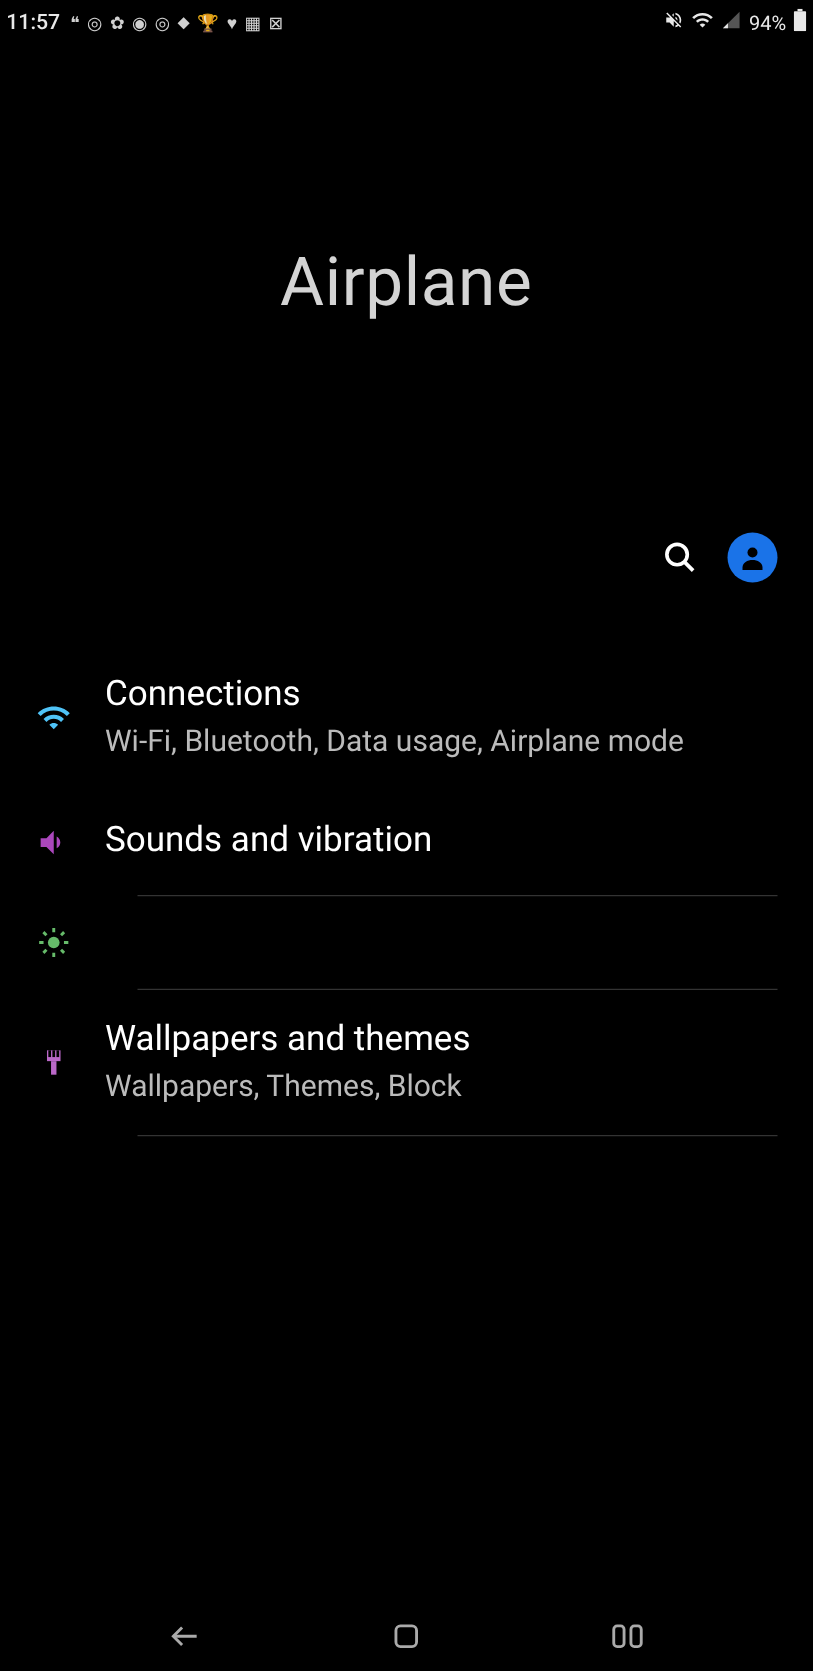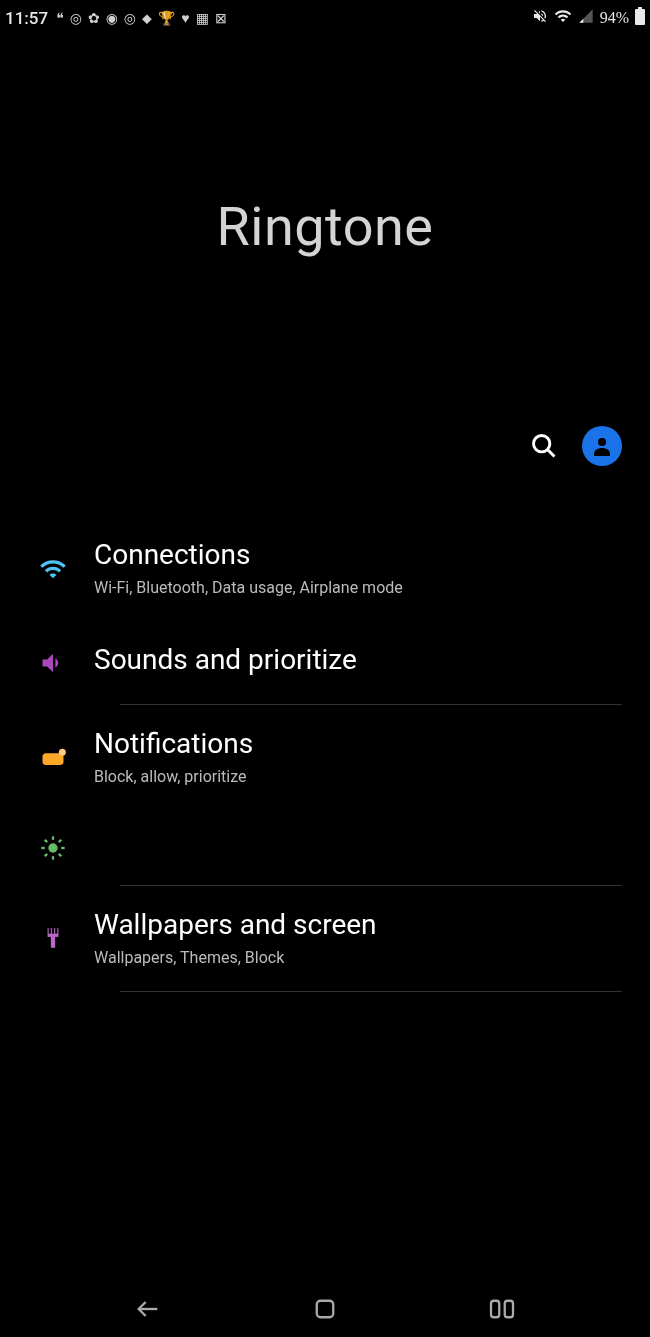--- a/index.html
+++ b/index.html
@@ -73,21 +73,20 @@
       height: 40px;
       border-radius: 50%;
       background: #1a73e8;
       display: flex;
       align-items: center;
       justify-content: center;
       cursor: pointer;
     }
     .settings-list {
       padding: 20px 0;
-      margin-left: 10px;
     }
     .list-item {
       display: flex;
       align-items: center;
       padding: 22px 28px;
       cursor: pointer;
       gap: 26px;
     }
     .item-icon {
       width: 30px;
@@ -100,21 +99,21 @@
     .item-text {
       flex: 1;
     }
     .item-title {
       font-size: 28px;
       color: #fff;
       font-weight: 400;
       margin-bottom: 6px;
     }
     .item-subtitle {
-      font-size: 16px;
+      font-size: 24px;
       color: #bbb;
       line-height: 1.4;
     }
     .divider {
       height: 1px;
       background: #333;
       margin: 0 28px 0 110px;
     }
     .nav-bar {
       position: absolute;
@@ -134,21 +133,20 @@
       align-items: center;
       justify-content: center;
       cursor: pointer;
     }
     .time {
       font-size: 17px;
       font-weight: 500;
     }
     .battery-text {
       font-size: 16px;
-      font-family: Liberation Serif, serif;
     }
   </style>
 </head>
 <body>
 
 <div class="status-bar">
   <div class="status-left">
     <span class="time">11:57</span>
     <div class="status-icons">
       <span>❝</span>
@@ -184,21 +182,21 @@
     <span>
       <svg width="10" height="18" viewBox="0 0 10 18" fill="#e8e8e8">
           <rect x="3" y="0" width="4" height="2"></rect>
           <rect x="0" y="2" width="10" height="16" rx="1"></rect>
         </svg>
     </span>
   </div>
 </div>
 
 <div class="header">
-  <h1 class="page-title">Ringtone</h1>
+  <h1 class="page-title">Airplane</h1>
 </div>
 
 <div class="action-bar">
   <div class="search-icon">
     <svg width="28" height="28" viewBox="0 0 24 24" fill="none" stroke="#fff" stroke-width="2.5">
       <circle cx="10" cy="10" r="7"></circle>
       <line x1="21" y1="21" x2="15" y2="15"></line>
     </svg>
   </div>
   <div class="profile-icon">
@@ -223,38 +221,26 @@
     </div>
   </div>
 
   <div class="list-item">
     <div class="item-icon">
       <svg width="28" height="28" viewBox="0 0 24 24" fill="#ab47bc">
         <path d="M3 9v6h4l5 5V4L7 9H3zm13.5 3c0-1.77-1.02-3.29-2.5-4.03v8.05c1.48-.73 2.5-2.25 2.5-4.02z"></path>
       </svg>
     </div>
     <div class="item-text">
-      <div class="item-title">Sounds and prioritize</div>
+      <div class="item-title">Sounds and vibration</div>
     </div>
   </div>
 
   <div class="divider"></div>
 
-  <div class="list-item">
-    <div class="item-icon">
-      <svg width="28" height="28" viewBox="0 0 24 24">
-        <rect x="3" y="8" width="18" height="10" rx="3" fill="#ffa726"></rect>
-        <circle cx="20" cy="7" r="3" fill="#ffcc80"></circle>
-      </svg>
-    </div>
-    <div class="item-text">
-      <div class="item-title">Notifications</div>
-      <div class="item-subtitle">Block, allow, prioritize</div>
-    </div>
-  </div>
 
   <div class="list-item">
     <div class="item-icon">
       <svg width="28" height="28" viewBox="0 0 24 24" fill="#66bb6a">
         <circle cx="12" cy="12" r="4"></circle>
         <line x1="12" y1="2" x2="12" y2="5" stroke="#66bb6a" stroke-width="2"></line>
         <line x1="12" y1="19" x2="12" y2="22" stroke="#66bb6a" stroke-width="2"></line>
         <line x1="2" y1="12" x2="5" y2="12" stroke="#66bb6a" stroke-width="2"></line>
         <line x1="19" y1="12" x2="22" y2="12" stroke="#66bb6a" stroke-width="2"></line>
         <line x1="4.9" y1="4.9" x2="7" y2="7" stroke="#66bb6a" stroke-width="2"></line>
@@ -273,21 +259,21 @@
     <div class="item-icon">
       <svg width="26" height="26" viewBox="0 0 24 24" fill="#ba68c8">
         <rect x="7" y="3" width="10" height="8"></rect>
         <rect x="8" y="3" width="2" height="5" fill="#000"></rect>
         <rect x="11" y="3" width="2" height="5" fill="#000"></rect>
         <rect x="14" y="3" width="2" height="5" fill="#000"></rect>
         <rect x="10" y="11" width="4" height="10"></rect>
       </svg>
     </div>
     <div class="item-text">
-      <div class="item-title">Wallpapers and screen</div>
+      <div class="item-title">Wallpapers and themes</div>
       <div class="item-subtitle">Wallpapers, Themes, Block</div>
     </div>
   </div>
 
   <div class="divider"></div>
 </div>
 
 <div class="nav-bar">
   <div class="nav-button">
     <svg width="28" height="28" viewBox="0 0 24 24" fill="none" stroke="#aaa" stroke-width="2">

